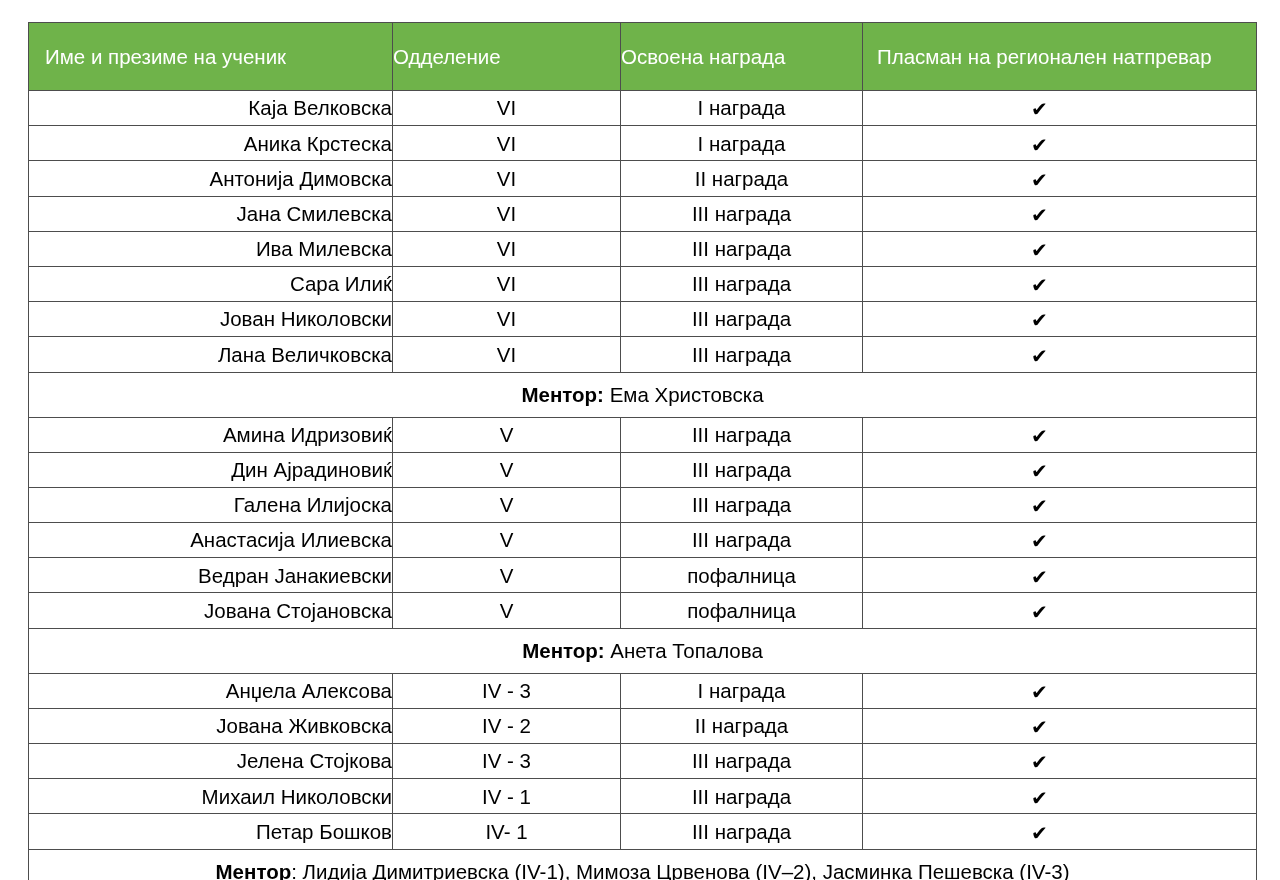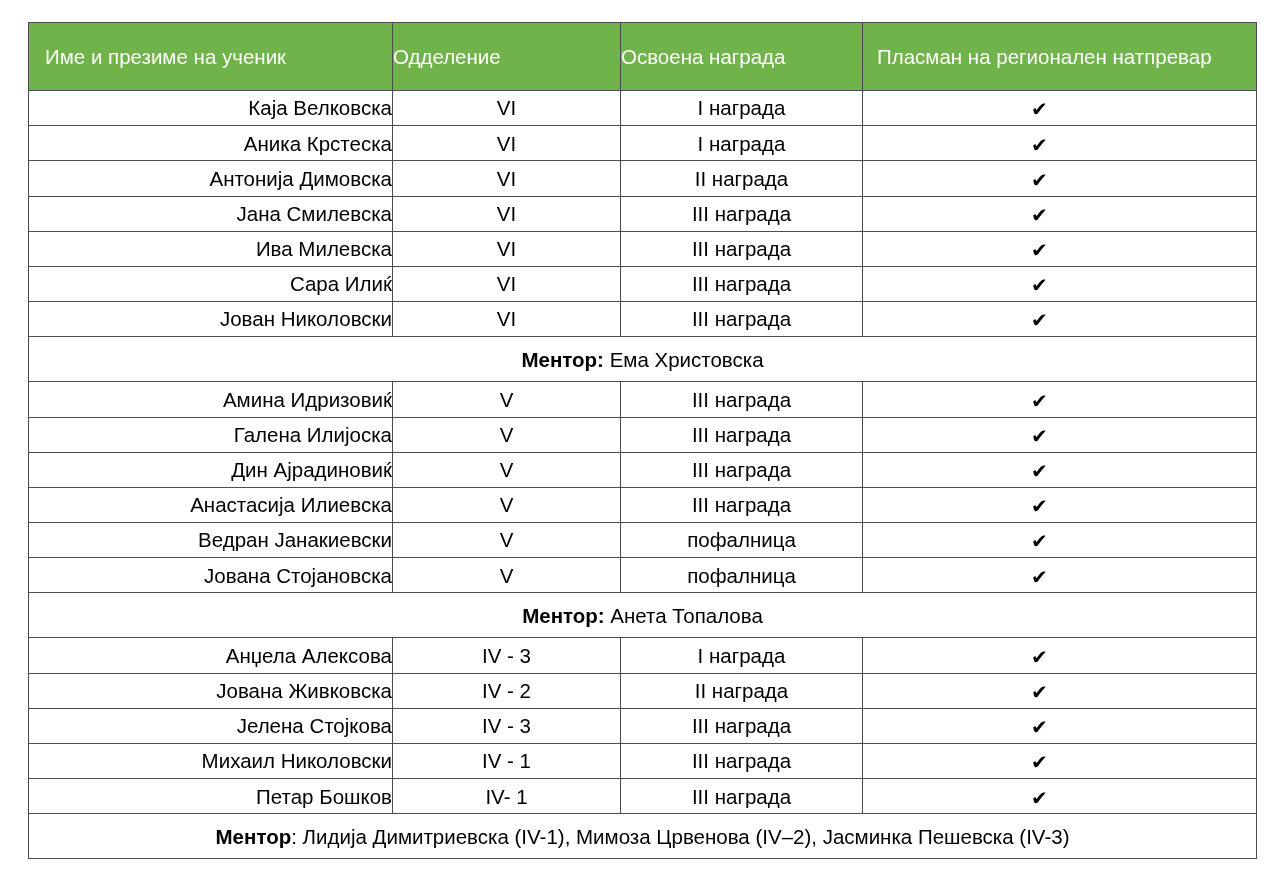--- a/index.html
+++ b/index.html
@@ -163,37 +163,43 @@
           <td class="cell-grade">VI</td>
           <td class="cell-award">III награда</td>
           <td class="cell-region"><span class="check">✔</span></td>
         </tr>
         <tr class="data-row">
           <td class="cell-name">Јован Николовски</td>
           <td class="cell-grade">VI</td>
           <td class="cell-award">III награда</td>
           <td class="cell-region"><span class="check">✔</span></td>
         </tr>
+        <tr class="data-row">
+          <td class="cell-name">Лана Величковска</td>
+          <td class="cell-grade">VI</td>
+          <td class="cell-award">III награда</td>
+          <td class="cell-region"><span class="check">✔</span></td>
+        </tr>
         <tr class="mentor-row">
           <td colspan="4"><span class="mentor-label">Ментор:</span><span class="mentor-name"> Ема Христовска</span></td>
         </tr>
         <tr class="data-row">
           <td class="cell-name">Амина Идризовиќ</td>
           <td class="cell-grade">V</td>
           <td class="cell-award">III награда</td>
           <td class="cell-region"><span class="check">✔</span></td>
         </tr>
         <tr class="data-row">
+          <td class="cell-name">Дин Ајрадиновиќ</td>
+          <td class="cell-grade">V</td>
+          <td class="cell-award">III награда</td>
+          <td class="cell-region"><span class="check">✔</span></td>
+        </tr>
+        <tr class="data-row">
           <td class="cell-name">Галена Илијоска</td>
-          <td class="cell-grade">V</td>
-          <td class="cell-award">III награда</td>
-          <td class="cell-region"><span class="check">✔</span></td>
-        </tr>
-        <tr class="data-row">
-          <td class="cell-name">Дин Ајрадиновиќ</td>
           <td class="cell-grade">V</td>
           <td class="cell-award">III награда</td>
           <td class="cell-region"><span class="check">✔</span></td>
         </tr>
         <tr class="data-row">
           <td class="cell-name">Анастасија Илиевска</td>
           <td class="cell-grade">V</td>
           <td class="cell-award">III награда</td>
           <td class="cell-region"><span class="check">✔</span></td>
         </tr>

